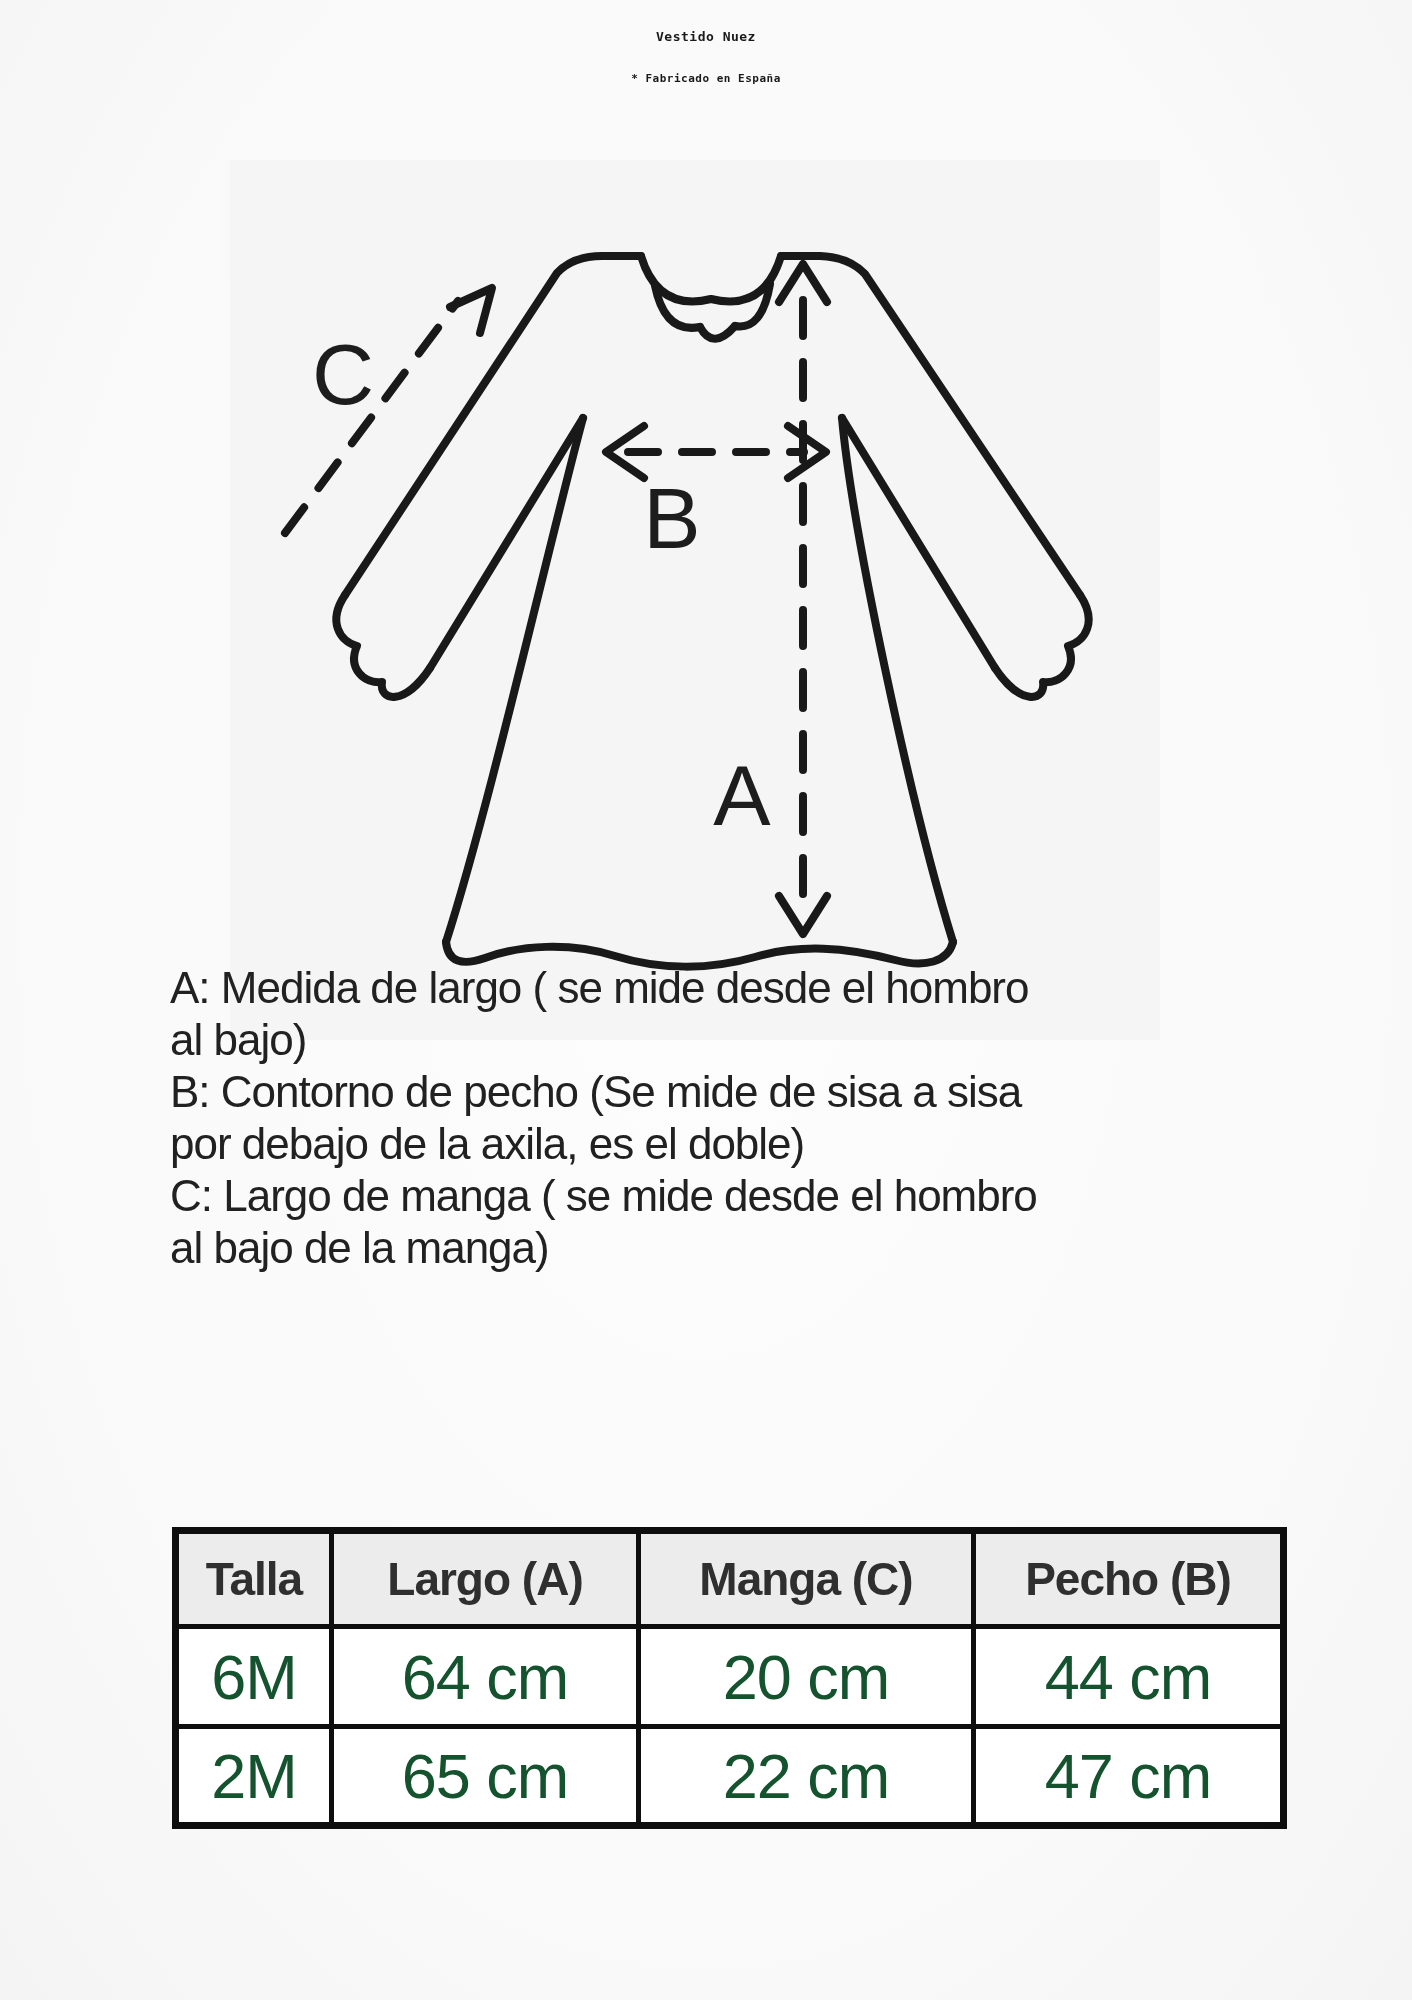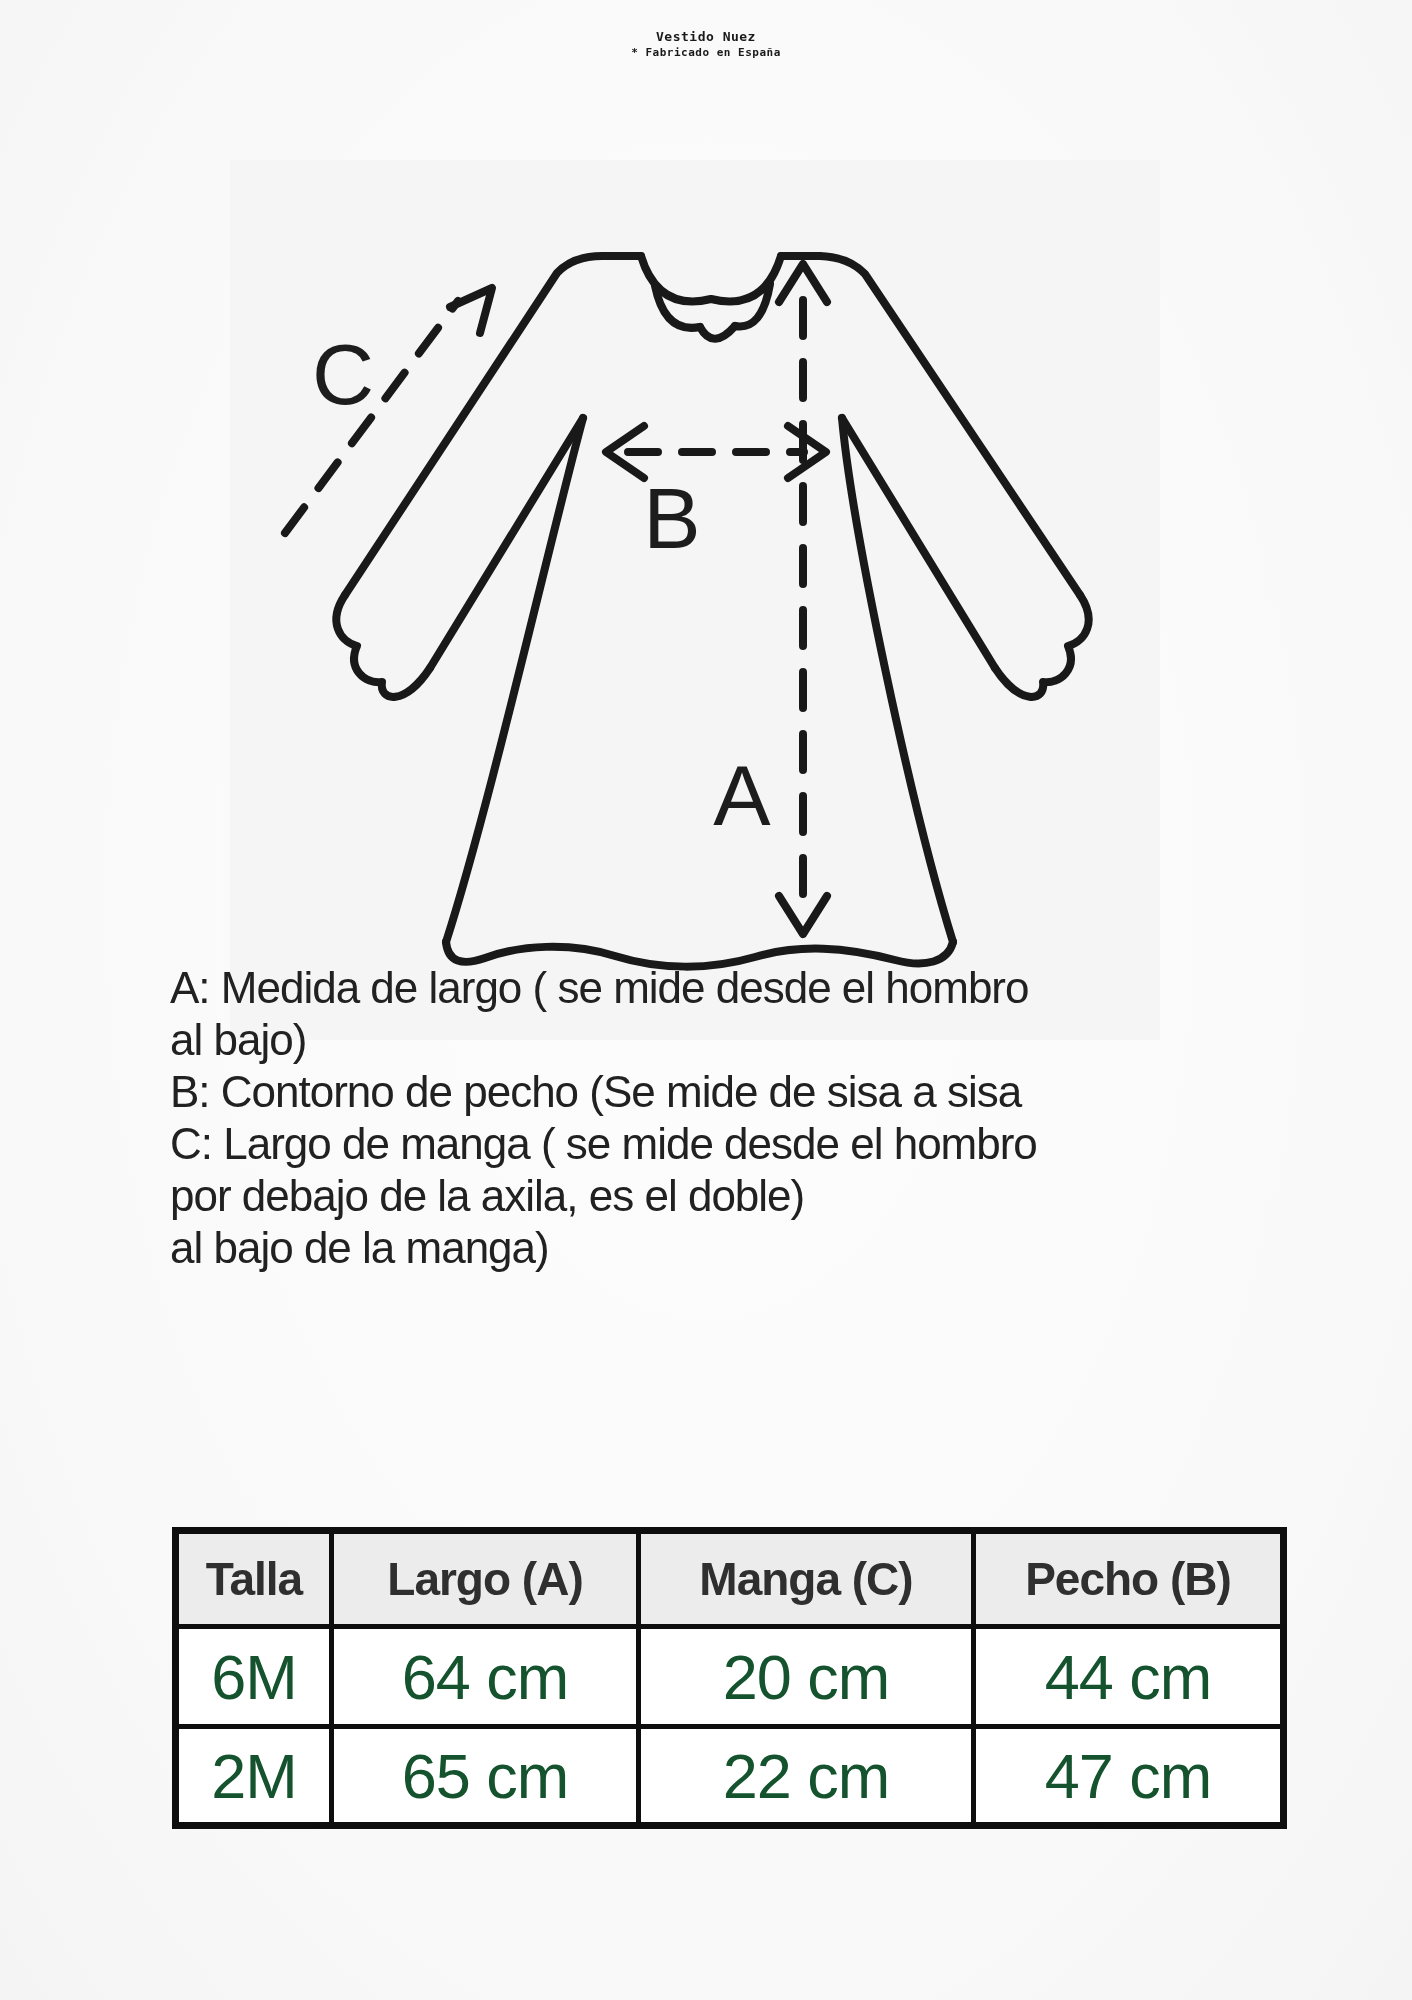--- a/index.html
+++ b/index.html
@@ -16,21 +16,21 @@
   }
   
   .doc-title{
     position:absolute;top:29px;left:0;width:1412px;
     text-align:center;
     font-family:"DejaVu Sans Mono", monospace;
     font-size:13px;font-weight:bold;color:#1a1a1a;
     letter-spacing:0.5px;
   }
   .doc-subtitle{
-    position:absolute;top:46px;left:0;width:1412px;
+    position:absolute;top:72px;left:0;width:1412px;
     text-align:center;
     font-family:"DejaVu Sans Mono", monospace;
     font-size:11px;font-weight:bold;color:#1a1a1a;
     letter-spacing:0.5px;
   }
   
   .diagram-panel{
     position:absolute;left:230px;top:160px;width:930px;height:880px;
     background:#f5f5f5;
   }
@@ -126,22 +126,22 @@
       <text class="measure-label" x="742" y="795" text-anchor="middle" dominant-baseline="central">A</text>
       <text class="measure-label" x="672" y="518" text-anchor="middle" dominant-baseline="central">B</text>
       <text class="measure-label" x="343" y="374" text-anchor="middle" dominant-baseline="central">C</text>
     </svg>
   </div>
 
   <div class="descriptions">
     <div class="line">A: Medida de largo ( se mide desde el hombro</div>
     <div class="line">al bajo)</div>
     <div class="line">B: Contorno de pecho (Se mide de sisa a sisa</div>
+    <div class="line">por debajo de la axila, es el doble)</div>
     <div class="line">C: Largo de manga ( se mide desde el hombro</div>
-    <div class="line">por debajo de la axila, es el doble)</div>
     <div class="line">al bajo de la manga)</div>
   </div>
 
   <div class="size-table">
     <div class="cell head">Talla</div>
     <div class="cell head">Largo (A)</div>
     <div class="cell head">Manga (C)</div>
     <div class="cell head">Pecho (B)</div>
 
     <div class="cell">6M</div>

